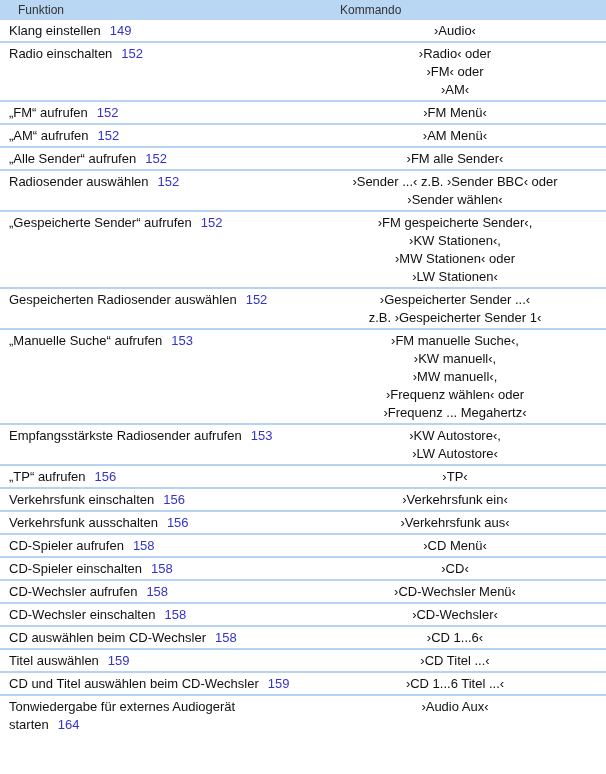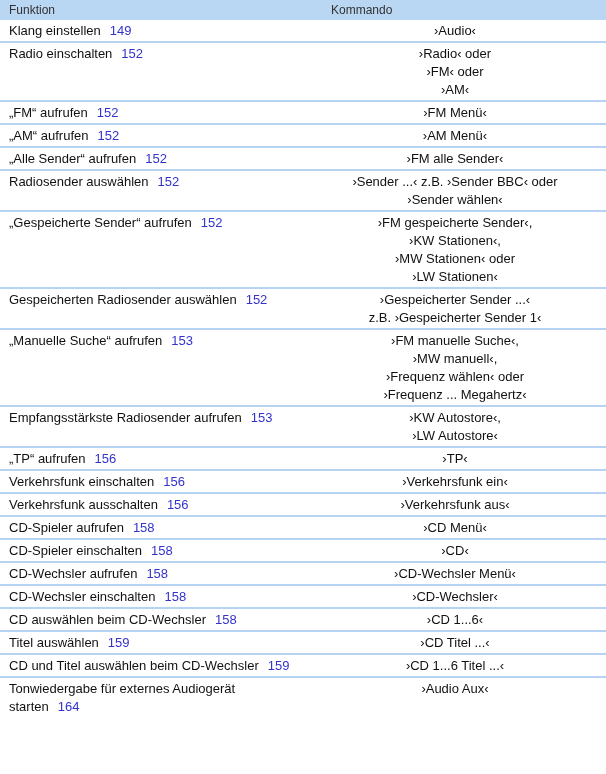--- a/index.html
+++ b/index.html
@@ -25,21 +25,21 @@
   .thead {
     display: flex;
     align-items: center;
     height: 20px;
     background: var(--header-bg);
     font-size: 12px;
     color: var(--header-text);
   }
   .thead .hcol1 {
     width: 295px;
-    margin-left: 9px;
+    margin-left: 18px;
     box-sizing: border-box;
   }
   .thead .hcol2 {
     flex: 1;
     padding-left: 8px;
     margin-left: 19px;
   }
   .row {
     display: flex;
     border-bottom: 2px solid var(--sep);
@@ -155,20 +155,21 @@
           <div class="cmd-line">z.B. ›Gespeicherter Sender 1‹</div>
         </div>
   </div>
 
   <div class="row">
     <div class="cell col1">
       <span class="fn">„Manuelle Suche“ aufrufen</span><a class="page-num">153</a>
     </div>
     <div class="cell col2">
           <div class="cmd-line">›FM manuelle Suche‹,</div>
+          <div class="cmd-line">›KW manuell‹,</div>
           <div class="cmd-line">›MW manuell‹,</div>
           <div class="cmd-line">›Frequenz wählen‹ oder</div>
           <div class="cmd-line">›Frequenz ... Megahertz‹</div>
         </div>
   </div>
 
   <div class="row">
     <div class="cell col1">
       <span class="fn">Empfangsstärkste Radiosender aufrufen</span><a class="page-num">153</a>
     </div>

